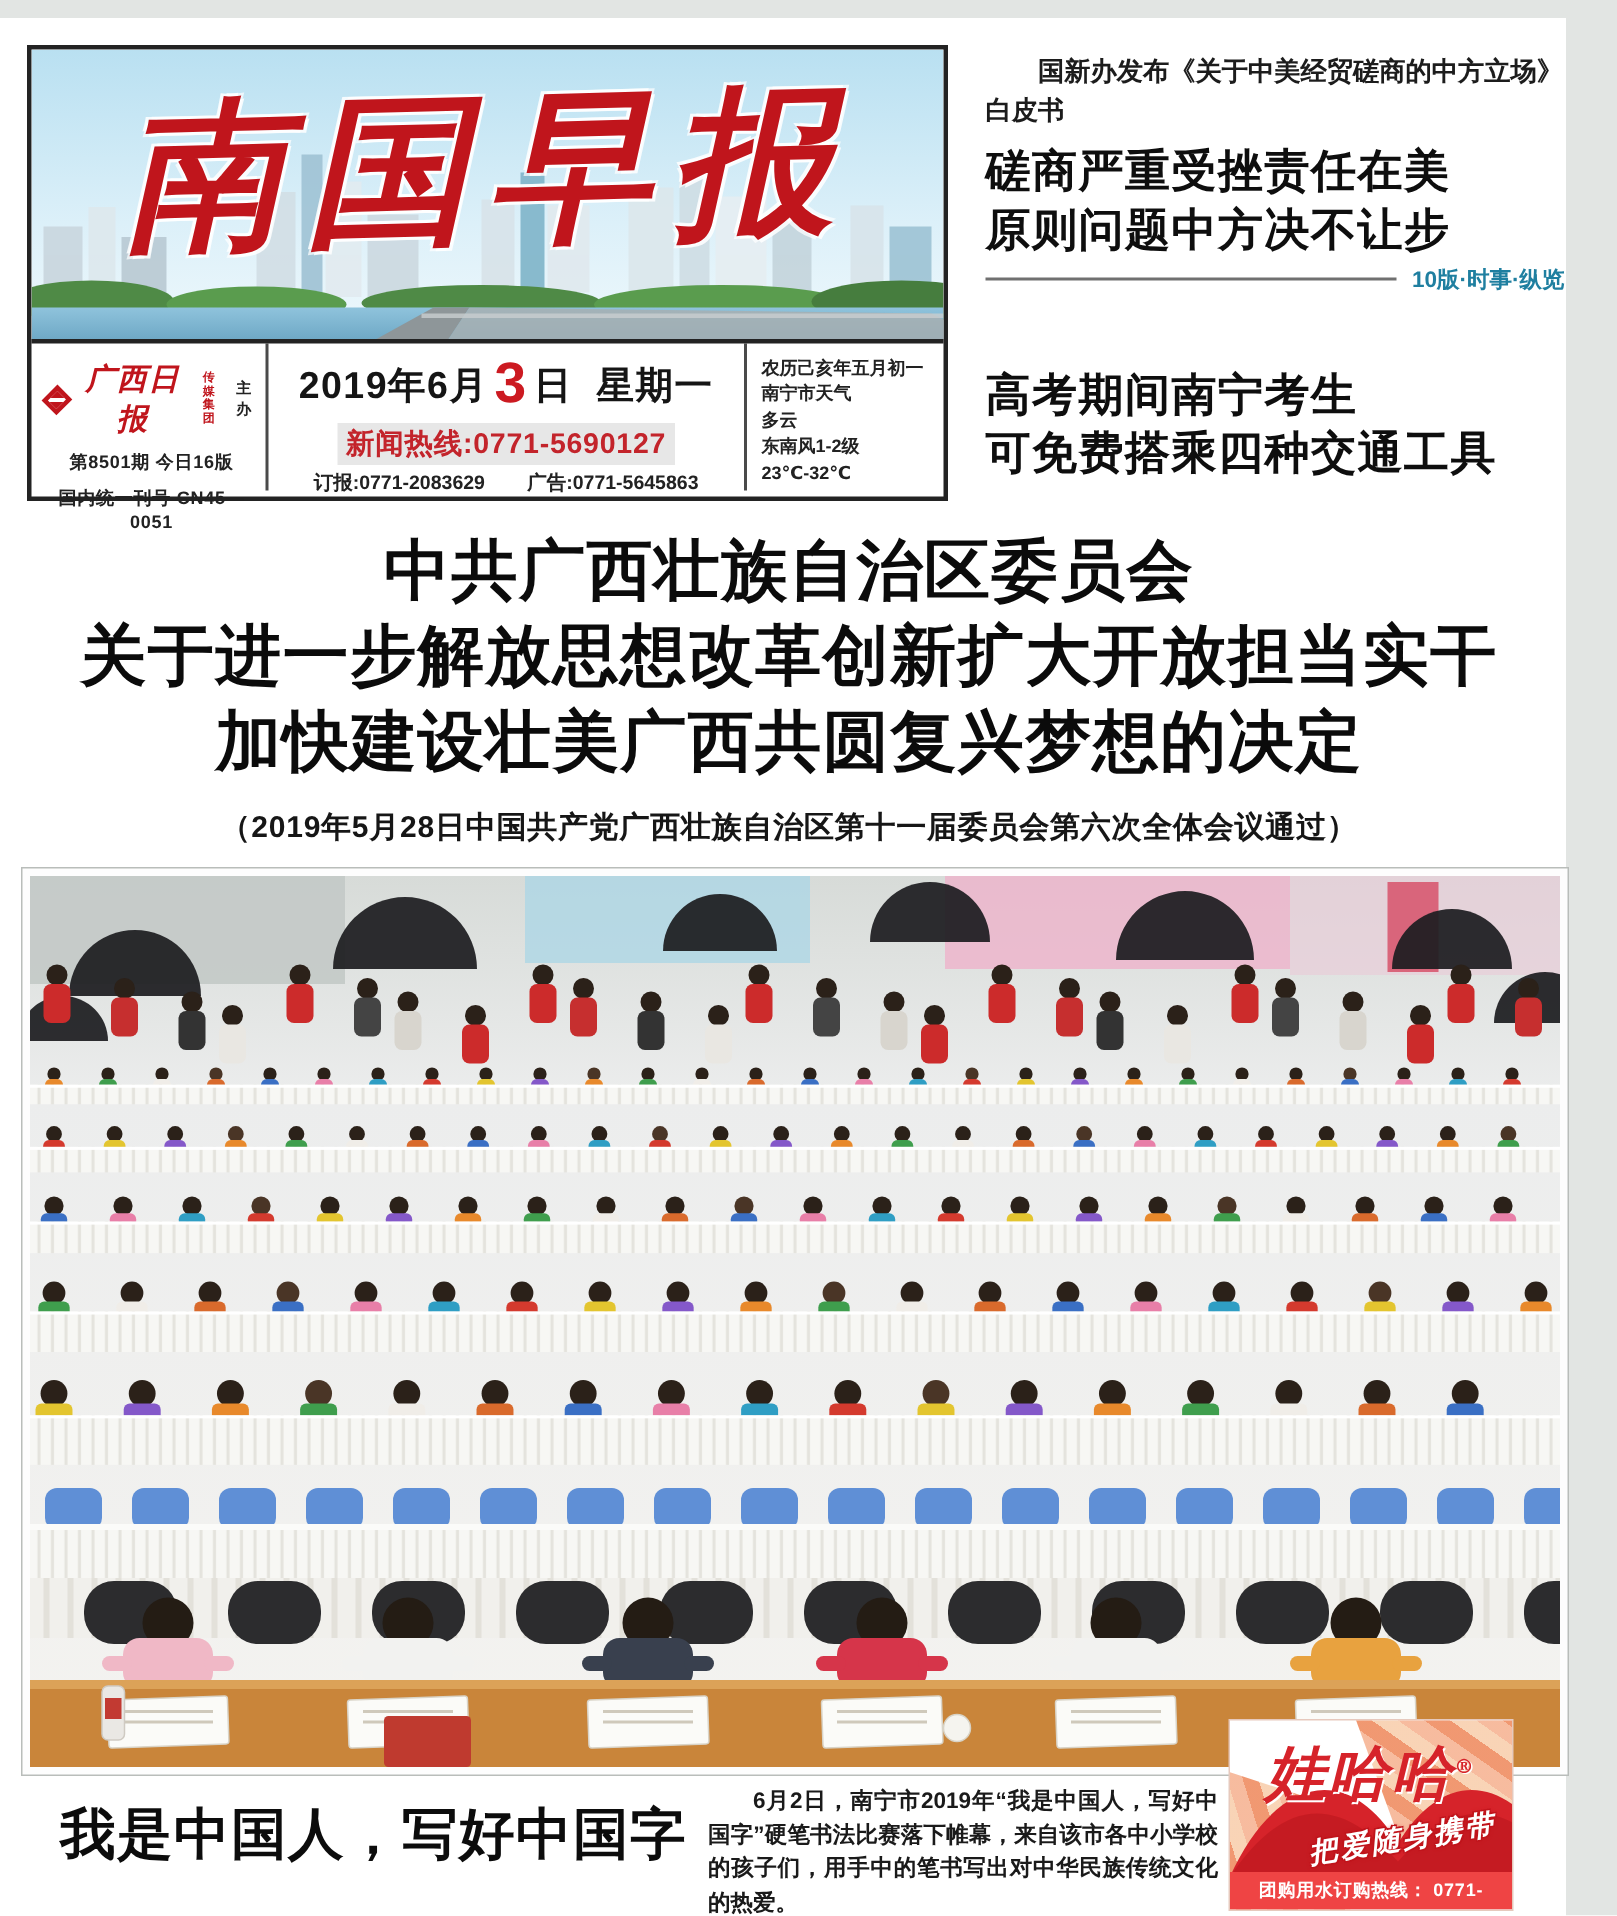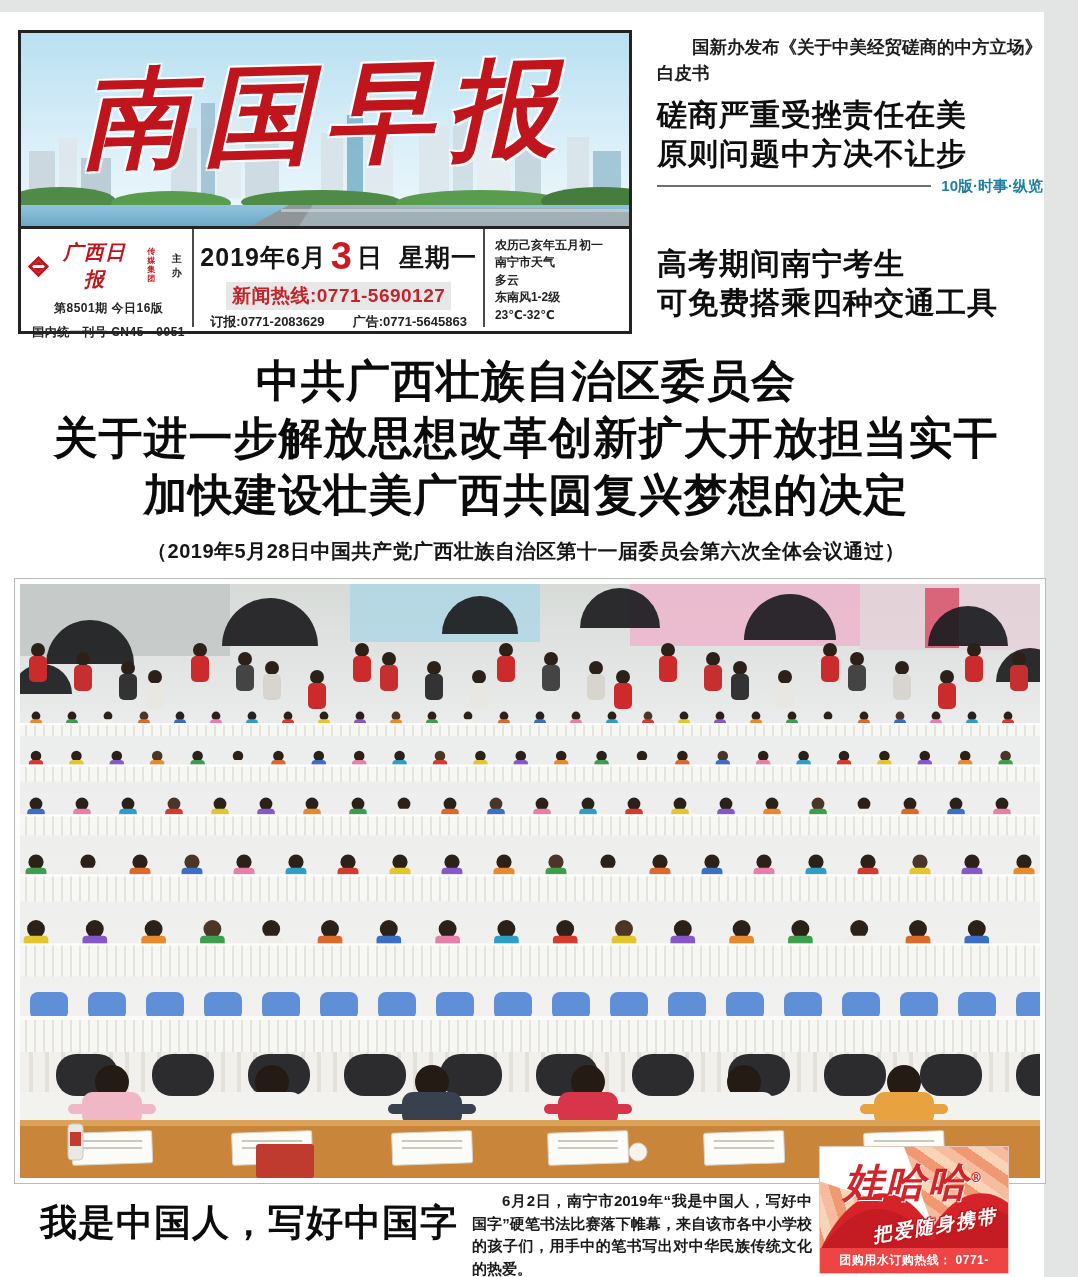--- a/index.html
+++ b/index.html
@@ -19,21 +19,21 @@
     text-shadow:2px 2px 0 rgba(255,255,255,.85), -2px -2px 0 rgba(255,255,255,.85), 2px -2px 0 rgba(255,255,255,.7), -2px 2px 0 rgba(255,255,255,.7);
     transform:rotate(-1.5deg); }
   .mast-info { display:flex; height:98px; }
   .mi-col1 { width:178px; border-right:2px solid #4a4a4a; padding:10px 6px 6px 10px; text-align:center; }
   .logo-line { display:flex; align-items:center; justify-content:center; gap:8px; }
   .logo-diamond { width:15px; height:15px; border:3px solid #c0151c; transform:rotate(45deg); display:inline-block; background:linear-gradient(135deg,#c0151c 0 40%,#fff 40% 60%,#c0151c 60%); }
   .logo-name { font-family:"DejaVu Serif",serif; font-weight:900; font-style:italic; font-size:20px; color:#c0151c; letter-spacing:1px; }
   .logo-stack { display:inline-flex; flex-direction:column; font-size:8px; line-height:1.1; color:#c0151c; font-weight:700; }
   .logo-host { font-size:10px; color:#222; font-weight:700; }
   .mi-col1 .small { font-size:12px; font-weight:700; color:#222; margin-top:7px; letter-spacing:.5px; }
-  .mi-col2 { flex:1; padding:6px 6px 4px; text-align:center; }
+  .mi-col2 { flex:1; padding:6px 20px 4px; text-align:center; }
   .date-line { font-size:25px; font-weight:900; color:#151515; letter-spacing:1px; white-space:nowrap; }
   .date-day { font-size:38px; color:#cc1a21; font-weight:900; padding:0 4px; vertical-align:-3px; }
   .hotline-bar { margin:4px auto 3px; background:#e7e7e7; color:#c3242b; font-weight:900; font-size:19px; padding:1px 6px; display:inline-block; letter-spacing:.5px; }
   .phones { font-size:13px; font-weight:700; color:#222; display:flex; justify-content:space-between; padding:0 10px; }
   .mi-col3 { width:150px; border-left:2px solid #4a4a4a; padding:8px 4px 4px 10px; text-align:left; }
   .mi-col3 div { font-size:12px; font-weight:700; color:#222; line-height:1.45; }
 
   
   .right-col { position:absolute; left:657px; top:34px; width:386px; }
   .news-intro { font-size:17.5px; color:#1c1c1c; line-height:1.5; text-indent:2em; font-weight:600; margin-bottom:8px; }

